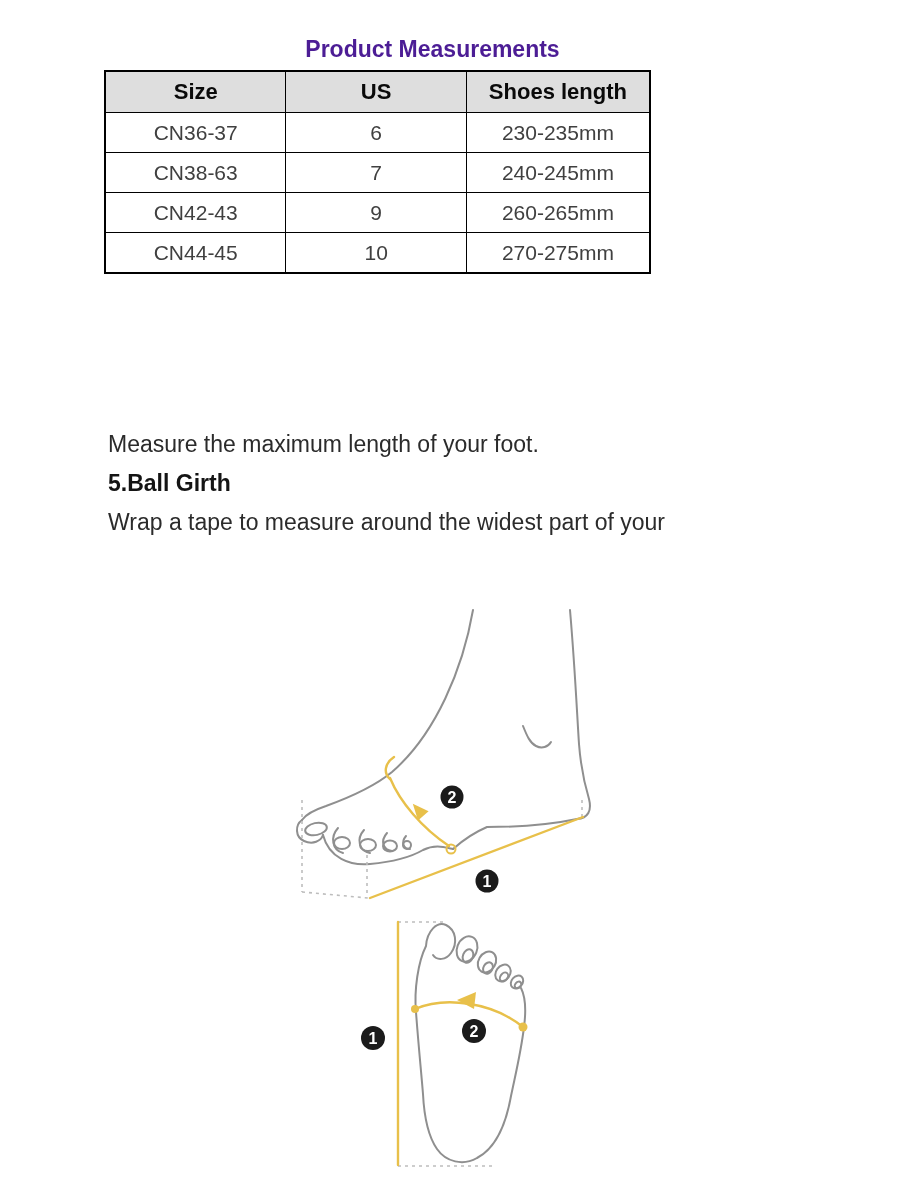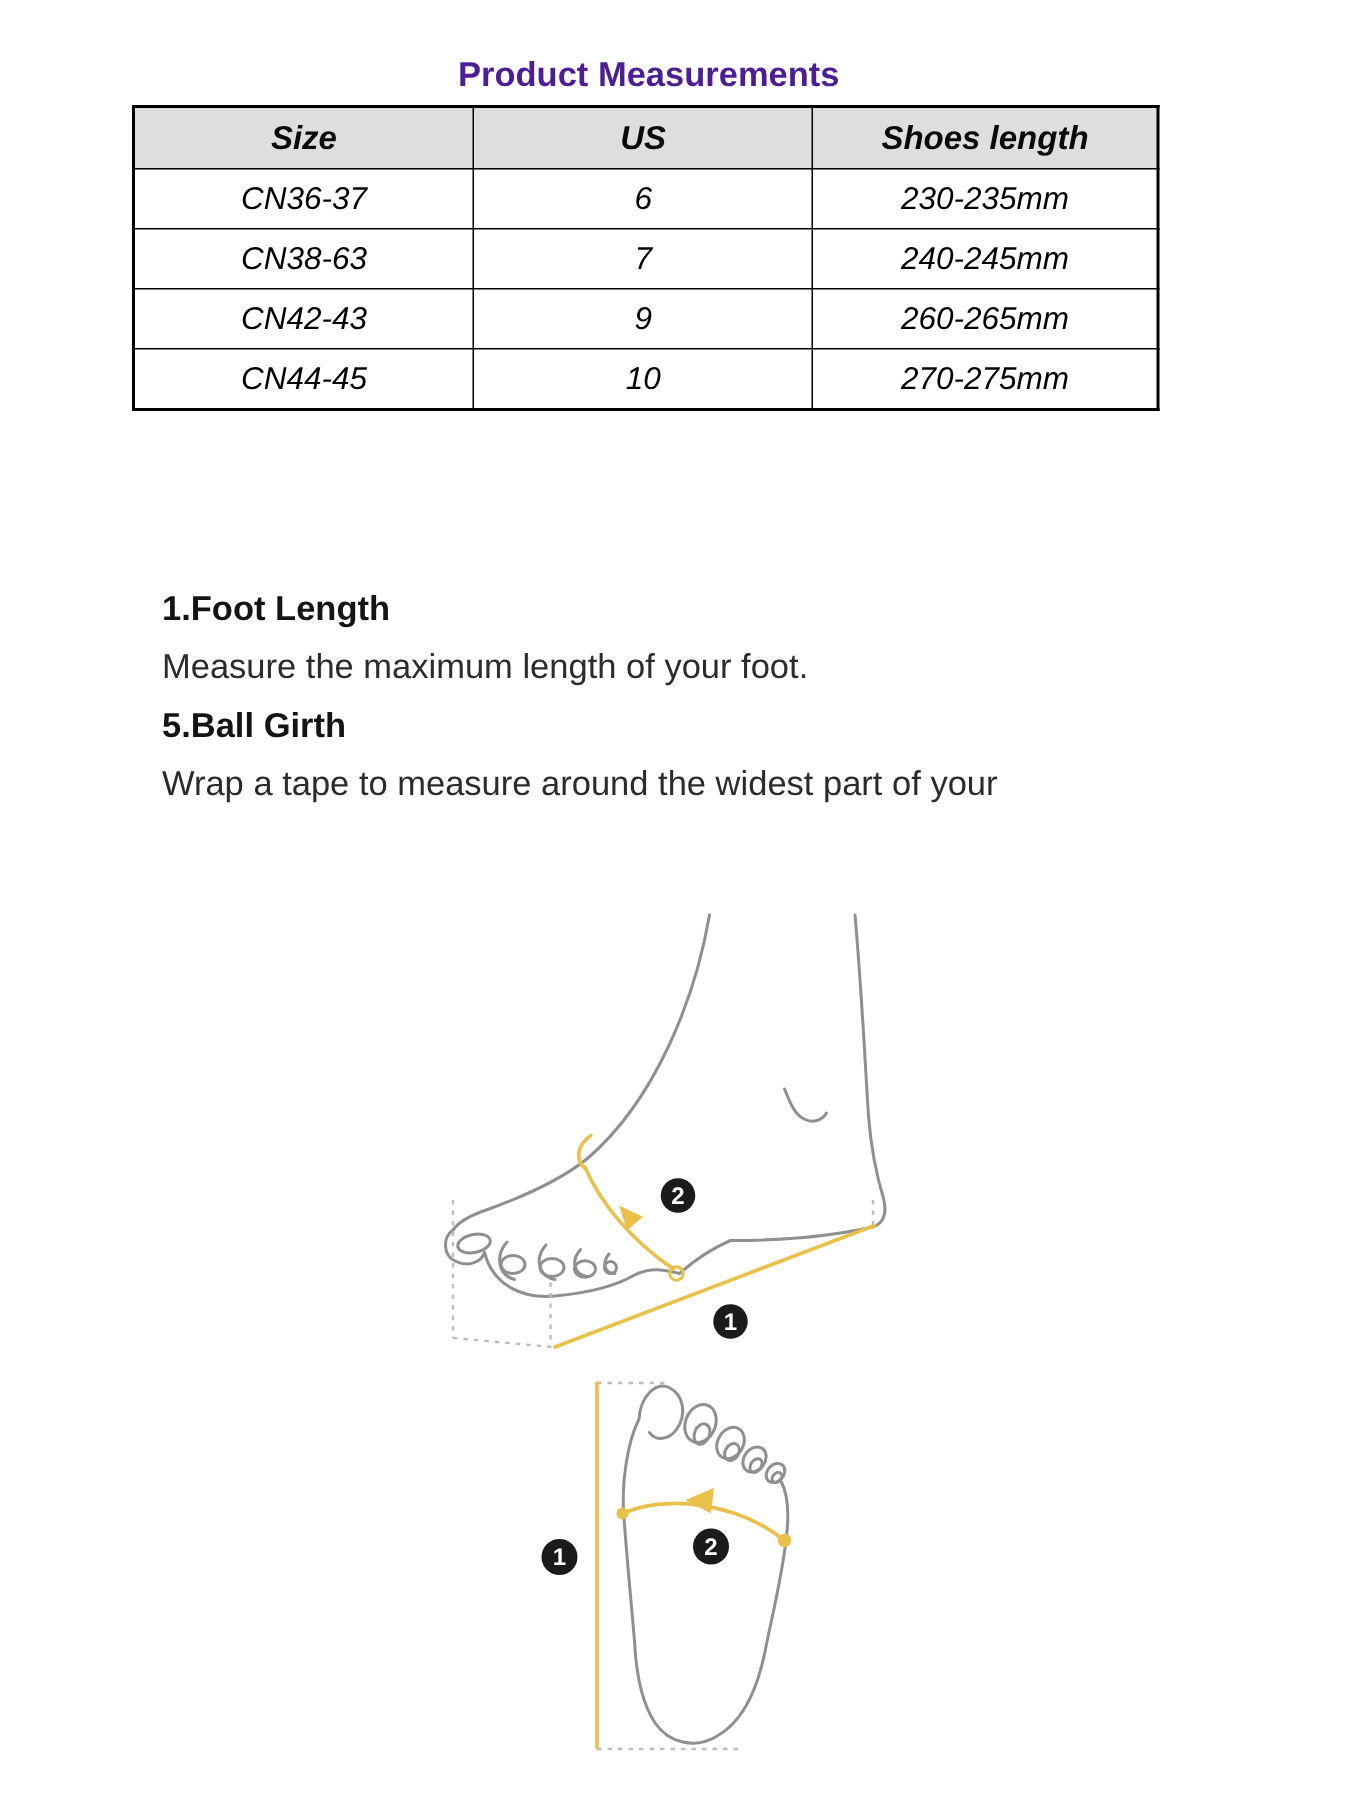--- a/index.html
+++ b/index.html
@@ -11,26 +11,26 @@
     --border:#000000;
     --text:#1C1C1C;
   }
   html,body{margin:0;padding:0;background:#fff;}
   body{font-family:"Liberation Sans", sans-serif;color:var(--text);}
   #canvas{position:relative;width:900px;height:1200px;background:#ffffff;overflow:hidden;}
 
   .title{position:absolute;top:36px;left:100px;width:665px;text-align:center;
          font-size:23px;font-weight:bold;color:#4c1d95;}
 
-  table.size-chart{position:absolute;top:70px;left:88px;width:685px;
-         border-collapse:collapse;table-layout:fixed;border:2.5px solid var(--border);font-style:italic;}
+  table.size-chart{position:absolute;top:70px;left:104px;width:547px;
+         border-collapse:collapse;table-layout:fixed;border:2.5px solid var(--border);}
   .size-chart th{background:var(--header-bg);height:38px;font-size:22px;font-weight:bold;
          border:1.5px solid var(--border);text-align:center;color:#0a0a0a;}
   .size-chart td{height:37px;font-size:21px;border:1.5px solid var(--border);
-         text-align:center;color:#000000;}
+         text-align:center;color:#404040;}
 
   .ins{position:absolute;left:108px;width:700px;white-space:nowrap;}
   .ins.head{font-size:23px;font-weight:bold;color:#141414;}
   .ins.body{font-size:23px;font-weight:normal;color:#2b2b2b;}
   .t1{top:392px;} .t2{top:431px;} .t3{top:470px;} .t4{top:509px;}
 
   svg.diagram{position:absolute;overflow:visible;}
   #side-foot{left:280px;top:600px;}
   #top-foot{left:330px;top:900px;}
 
@@ -82,21 +82,20 @@
         <td>260-265mm</td>
       </tr>
       <tr>
         <td>CN44-45</td>
         <td>10</td>
         <td>270-275mm</td>
       </tr>
     </tbody>
   </table>
 
-  <div class="ins head t1">1.Foot Length</div>
   <div class="ins body t2">Measure the maximum length of your foot.</div>
   <div class="ins head t3">5.Ball Girth</div>
   <div class="ins body t4">Wrap a tape to measure around the widest part of your</div>
 
   <svg id="side-foot" class="diagram" width="360" height="320" viewBox="0 0 360 320">
     <g class="gray">
       <path d="M193,10 C183,68 156,134 112,172 C95,186 68,198 46,206 C34,210 26,214 22,220"></path>
       <path d="M290,10 C295,68 297,114 299,144 C301,170 306,189 309,199 C312,211 308,218 297,219 C278,223 248,227 207,227 C193,233 182,241 173,249"></path>
       <path d="M243,126 C247,136 250,143 256,146 C262,149 268,147 271,142"></path>
       <path d="M22,220 C15,225 15,237 24,241 C33,245 41,241 43,235"></path>

